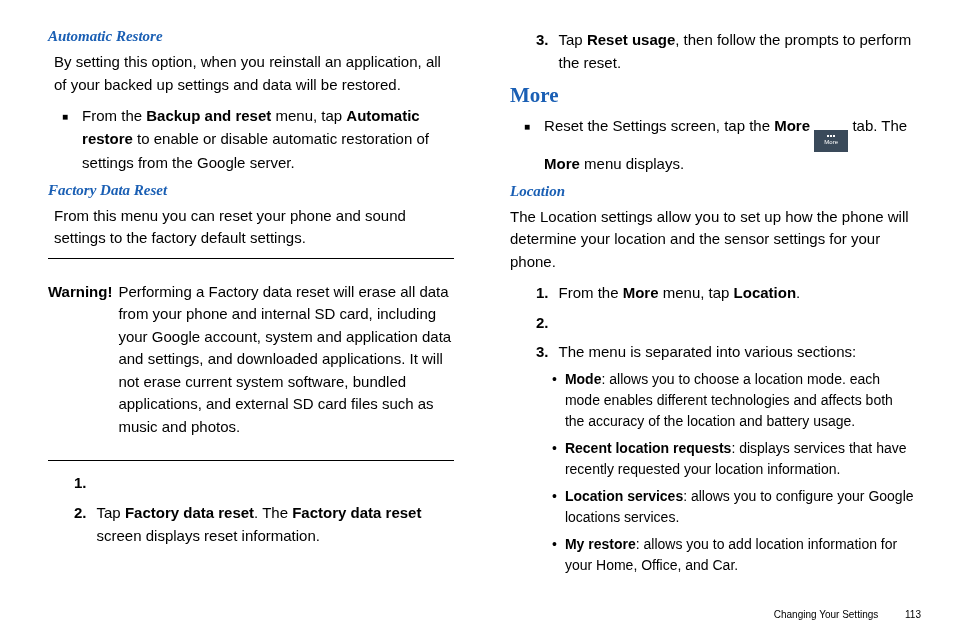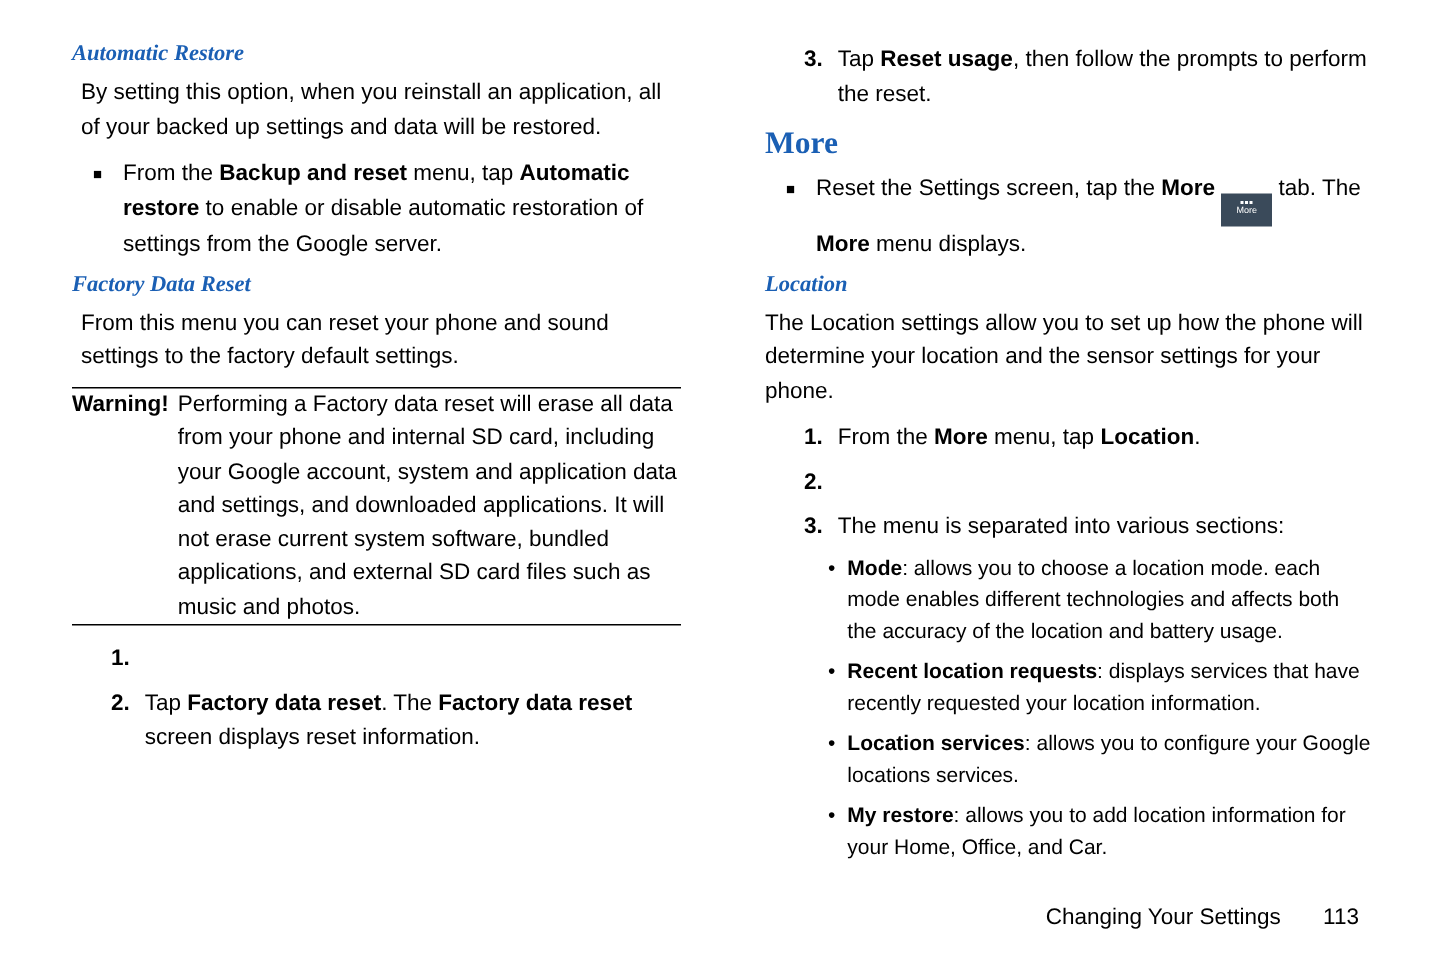--- a/index.html
+++ b/index.html
@@ -63,21 +63,21 @@
     gap: 8px;
     padding-left: 42px;
     margin-bottom: 6px;
     line-height: 1.5;
     font-size: 14px;
   }
   .dot-row .lead { font-weight: bold; }
   .warn-box {
     border-top: 1.5px solid #000;
     border-bottom: 1.5px solid #000;
-    padding: 0 0;
+    padding: 22px 0;
     margin: 6px 0 10px 0;
   }
   .warn-flex { display: flex; gap: 6px; line-height: 1.5; }
   .warn-label { font-weight: bold; flex-shrink: 0; }
   b { font-weight: bold; }
   .icon-apps {
     display: inline-flex;
     width: 18px; height: 18px;
     background: #333;
     vertical-align: -3px;
@@ -115,22 +115,22 @@
     background: #2ea043;
     color: #fff;
     font-size: 7px;
     padding: 1px 4px;
     border-radius: 2px;
   }
   .arrow { font-weight: bold; font-size: 17px; }
   .footer {
     position: absolute;
     bottom: 16px;
-    right: 48px;
-    font-size: 15px;
+    right: 33px;
+    font-size: 10px;
   }
   .footer .pn { margin-left: 24px; }
 </style>
 </head>
 <body>
 
 <div class="cols">
 
   <div class="col">
     <div class="h3">Automatic Restore</div>

